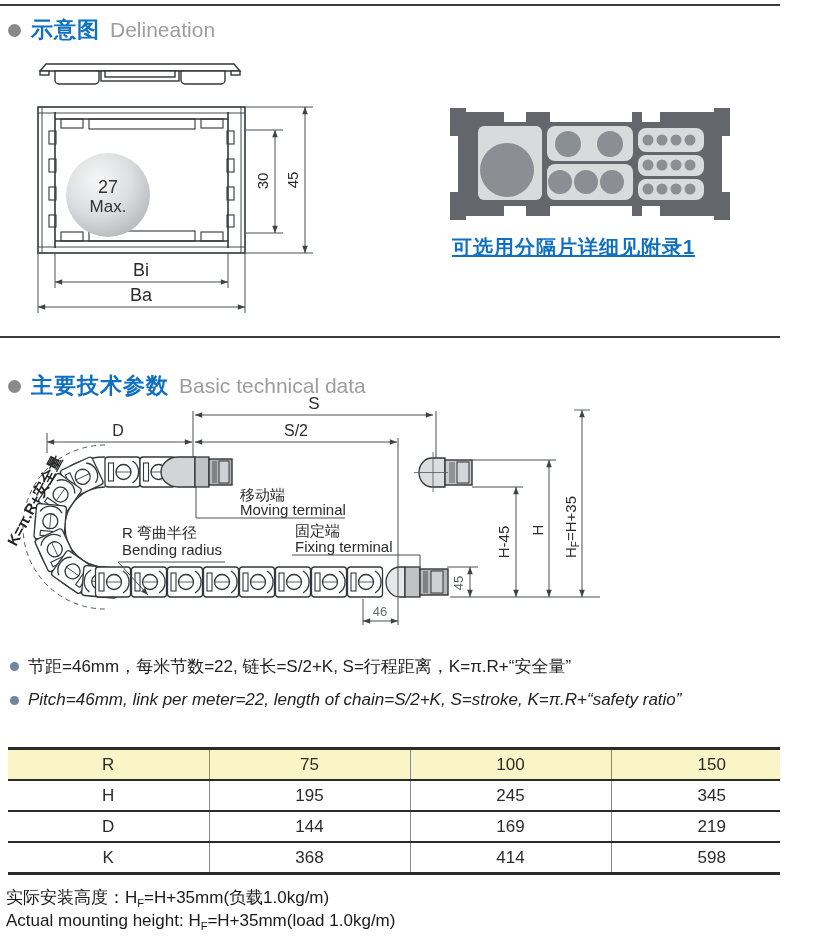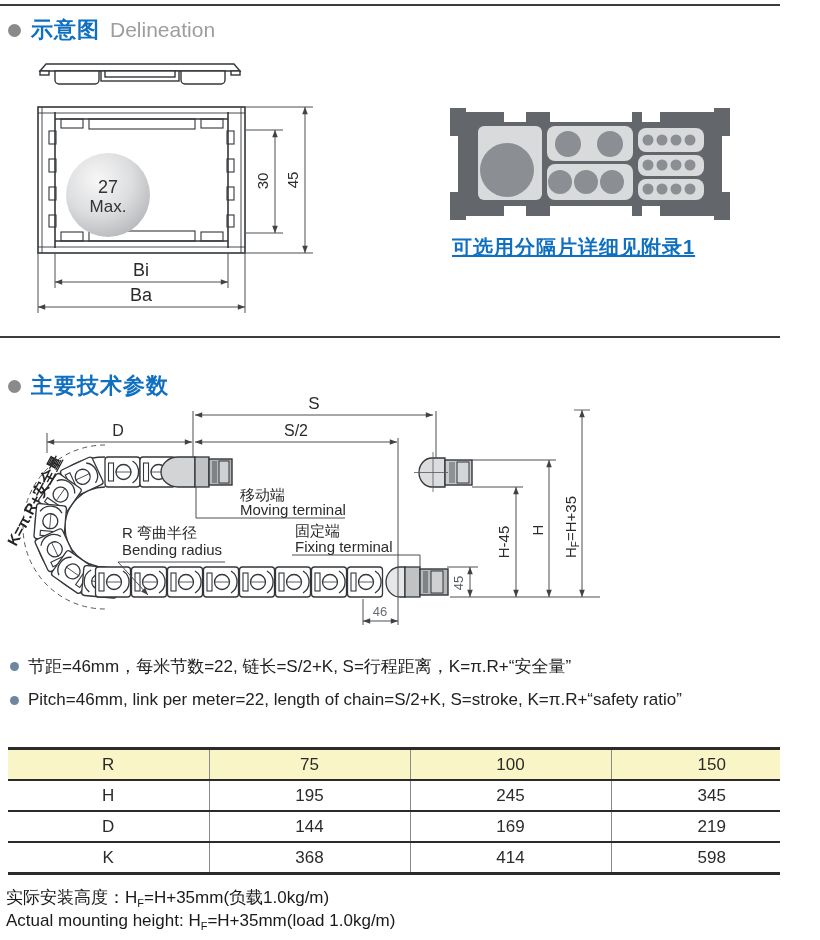--- a/index.html
+++ b/index.html
@@ -151,20 +151,21 @@
           <circle cx="240" cy="91" r="5.5"></circle>
       </g>
     </g>
   </svg>
   <div class="abs caption-blue" style="left:452px;top:234px;width:290px;text-decoration:underline;">可选用分隔片详细见附录1</div>
 
   <div class="rule" style="top:336px;"></div>
   <div class="sec-hdr" style="top:346px;margin-top:25px;">
     <span class="sec-bullet"></span>
     <span class="sec-zh">主要技术参数</span>
+    <span class="sec-en">Basic technical data</span>
   </div>
 
   <svg class="abs" style="left:0;top:385px;" width="820" height="255" viewBox="0 0 820 255">
     <defs>
       <marker id="a2" viewBox="0 0 10 10" refX="9.5" refY="5" markerWidth="8" markerHeight="8" orient="auto-start-reverse">
         <path d="M0.5,1.5 L9.5,5 L0.5,8.5 Z" fill="#3f4347"></path>
       </marker>
       <g id="lk">
         <rect x="-17.5" y="-15" width="35" height="30" rx="3" fill="#fff" stroke="#33363a" stroke-width="1.3"></rect>
         <rect x="-14" y="-9" width="5" height="18" fill="none" stroke="#33363a" stroke-width="1.1"></rect>
@@ -263,21 +264,21 @@
     <text transform="rotate(-90 543 145)" x="543" y="145" font-size="15" text-anchor="middle" fill="#2b2b2b">H</text>
     <text transform="rotate(-90 576 142)" x="576" y="142" font-size="15" text-anchor="middle" fill="#2b2b2b"><tspan>H</tspan><tspan dy="3" font-size="10">F</tspan><tspan dy="-3">=H+35</tspan></text>
     <text transform="rotate(-90 463 198)" x="463" y="198" font-size="13" text-anchor="middle" fill="#55585c">45</text>
     <text x="380" y="231" font-size="13" text-anchor="middle" fill="#6a6d70">46</text>
   </svg>
 
   <div class="spec-line" style="top:655px;justify-content:space-between;">
     <span class="spec-dot"></span>
     <span>节距=46mm，每米节数=22, 链长=S/2+K, S=行程距离，K=π.R+“安全量”</span>
   </div>
-  <div class="spec-line" style="top:690px;">
+  <div class="spec-line" style="top:690px;font-style:italic;">
     <span class="spec-dot"></span>
     <span>Pitch=46mm, link per meter=22, length of chain=S/2+K, S=stroke, K=π.R+“safety ratio”</span>
   </div>
 
   <table class="datatbl">
     <tbody>
         <tr class="hdr">
       <td style="border-top:none;">R</td>
       <td style="border-top:none;">75</td>
       <td style="border-top:none;">100</td>

